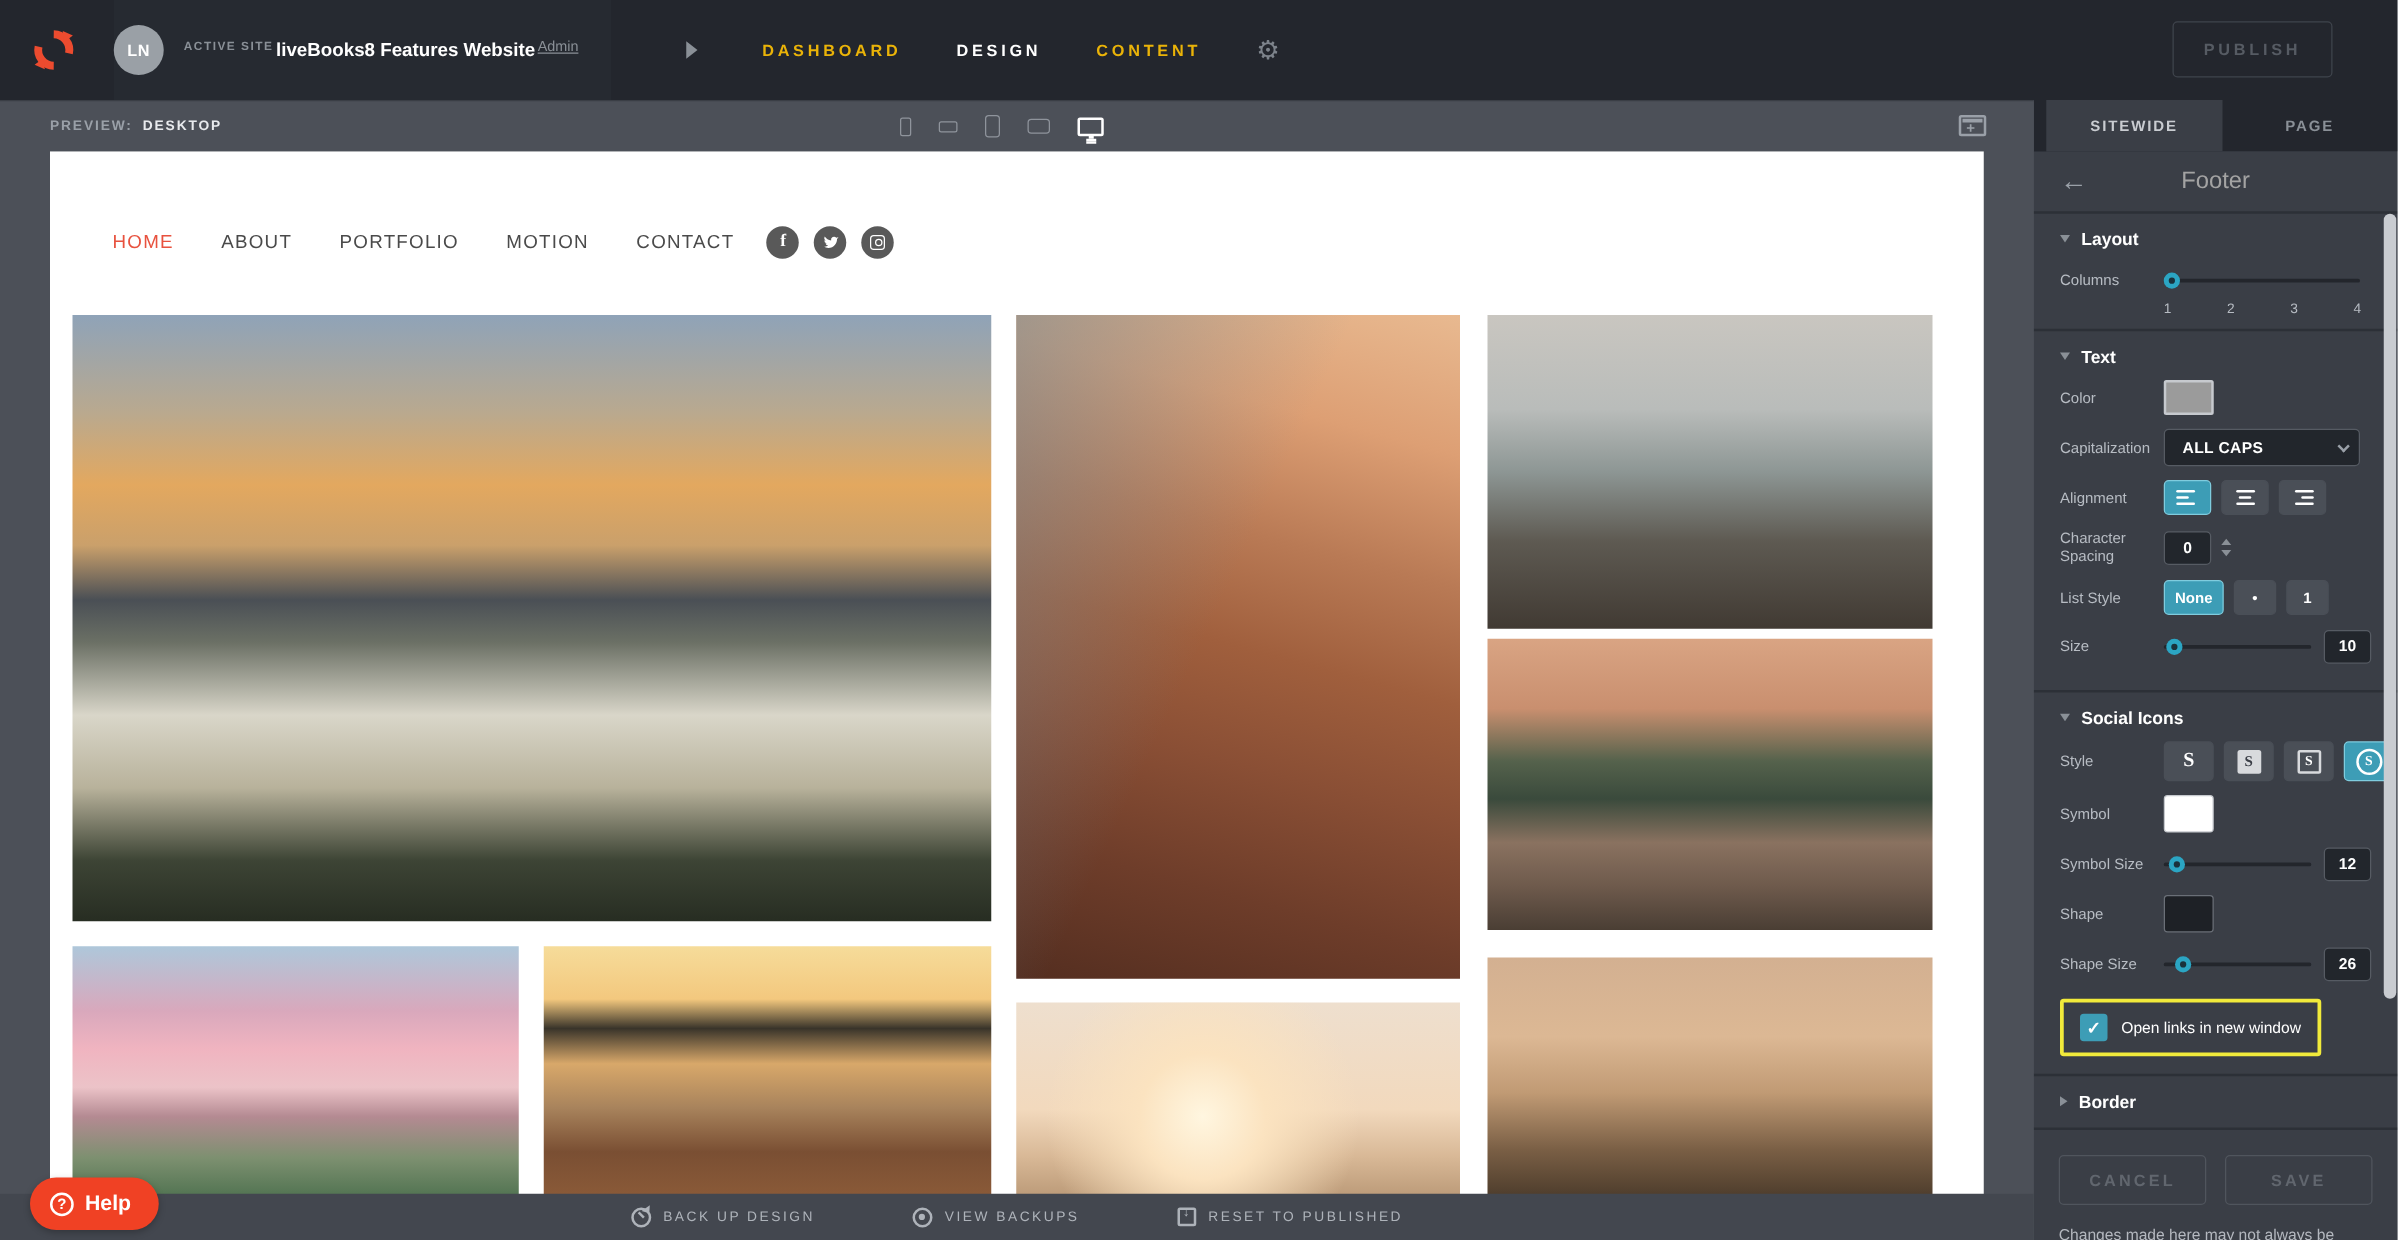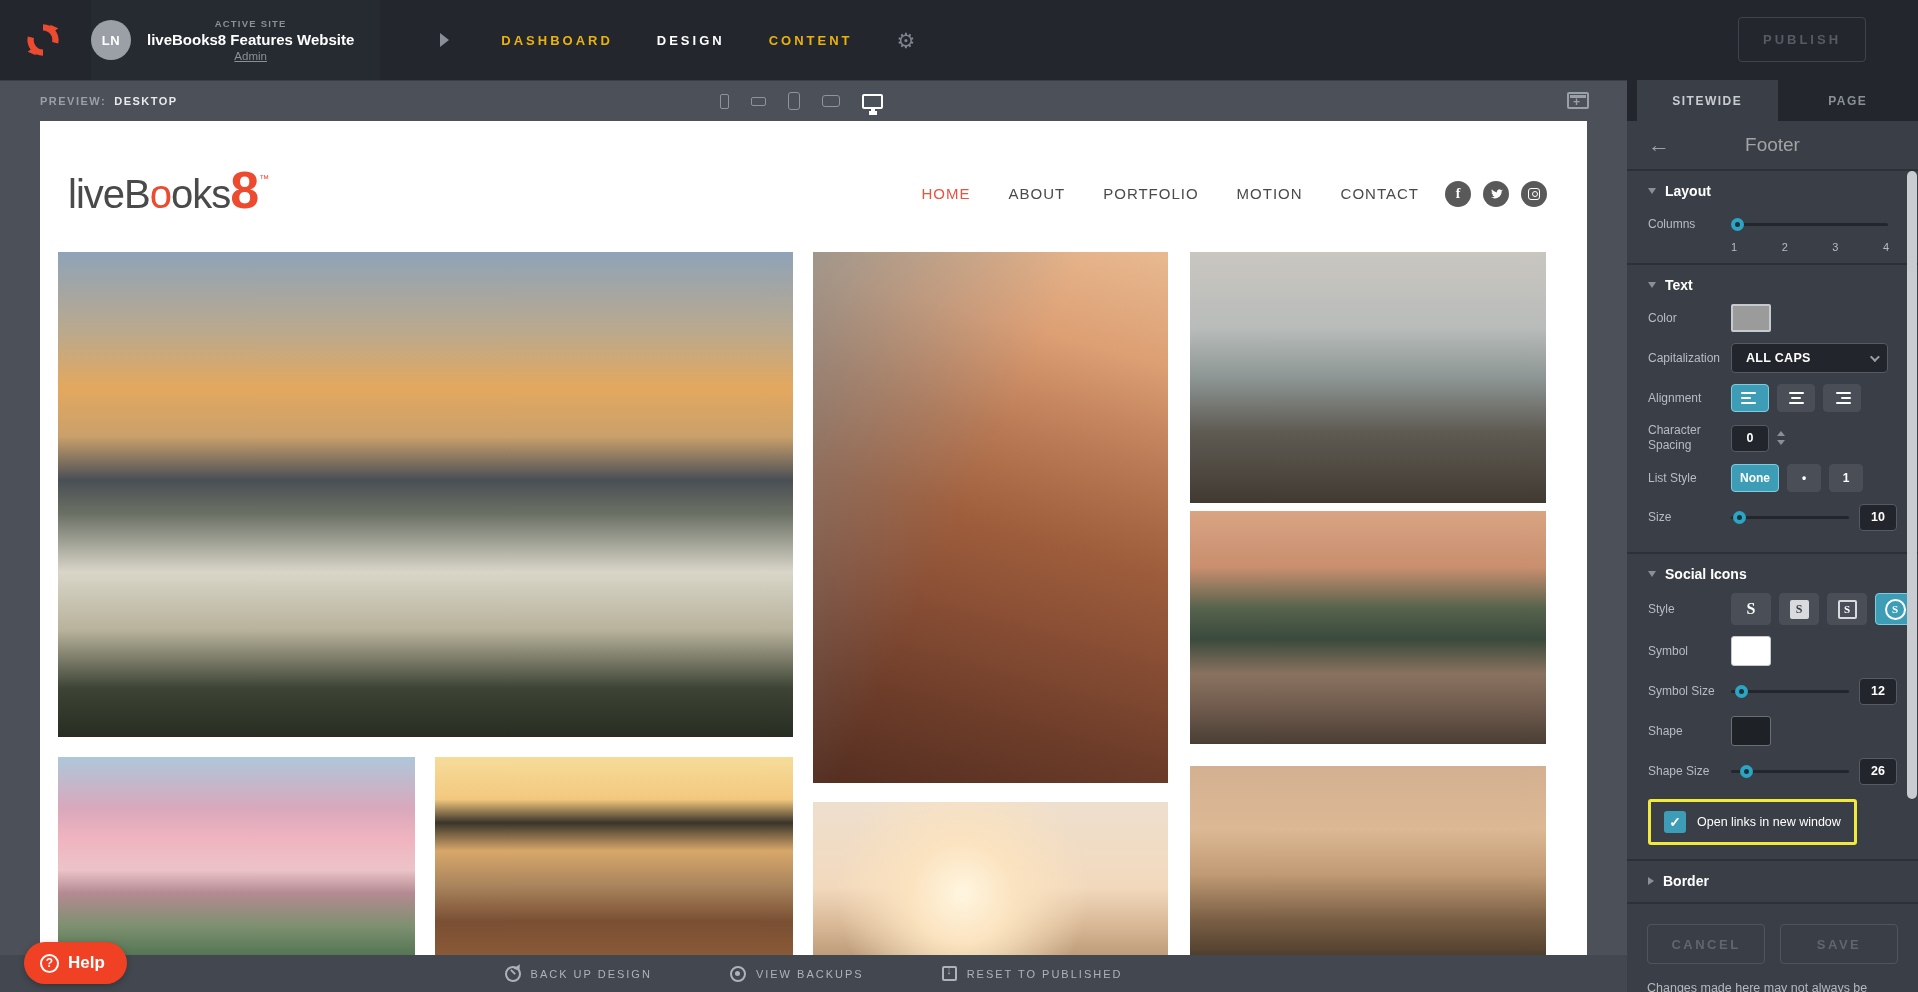--- a/index.html
+++ b/index.html
@@ -5,21 +5,21 @@
   * { margin:0; padding:0; box-sizing:border-box; }
   html,body { width:1918px; height:992px; overflow:hidden; }
   body { font-family:"Liberation Sans", sans-serif; background:#4c5058; }
 
   
   .topbar { height:80px; background:#23262d; display:flex; align-items:center; position:relative; }
   .logo-mark { margin:0 30px 0 25px; display:flex; align-items:center; }
   .site-chip { display:flex; align-items:center; background:#262a31; height:80px; padding:0 26px 0 0; }
   .avatar { width:40px; height:40px; border-radius:50%; background:#9aa0a6; color:#fff; font-size:13px; font-weight:bold;
             display:flex; align-items:center; justify-content:center; margin-right:16px; letter-spacing:.5px; }
-  .site-info { display:flex; flex-direction:column; gap:2px;align-items:center; }
+  .site-info { display:flex; flex-direction:row; gap:2px; }
   .active-site { font-size:9.5px; letter-spacing:1.2px; color:#8a9097; font-weight:bold; }
   .site-name { font-size:15px; color:#fff; font-weight:bold; }
   .site-role { font-size:11.5px; color:#8a9097;text-decoration:underline; }
   .play-tri { width:0; height:0; border-top:7px solid transparent; border-bottom:7px solid transparent;
               border-left:9px solid #8a9097; margin-left:60px; }
   .tb-nav { display:flex; align-items:center; gap:44px; margin-left:52px; }
   .tb-nav-item { font-size:13px; font-weight:bold; letter-spacing:3px; color:#eab308; cursor:pointer; }
   .tb-nav-item.active { color:#ffffff; }
   .gear { font-size:21px; color:#7d838b; line-height:1; cursor:pointer; }
   .publish-btn { position:absolute; right:52px; top:17px; width:128px; height:45px; background:transparent;
@@ -225,27 +225,20 @@
           <div class="dev dev-tab-l"></div>
           <div class="dev-desktop"></div>
         </div>
         <div class="expand-icon"></div>
       </div>
 
       <div class="canvas">
         <div class="page">
 
           <div class="site-header">
-            <div class="site-logo">
-              <span>liveB</span>
-                <span class="orange">o</span>
-                <span>oks</span>
-                <span class="eight">8</span>
-                <span class="tm">™</span>
-            </div>
             <div style="display:flex; align-items:center;">
               <nav class="site-nav">
                 <span class="site-nav-item active">HOME</span>
                 <span class="site-nav-item">ABOUT</span>
                 <span class="site-nav-item">PORTFOLIO</span>
                 <span class="site-nav-item">MOTION</span>
                 <span class="site-nav-item">CONTACT</span>
               </nav>
               <div class="site-social">
                 <div class="soc">

